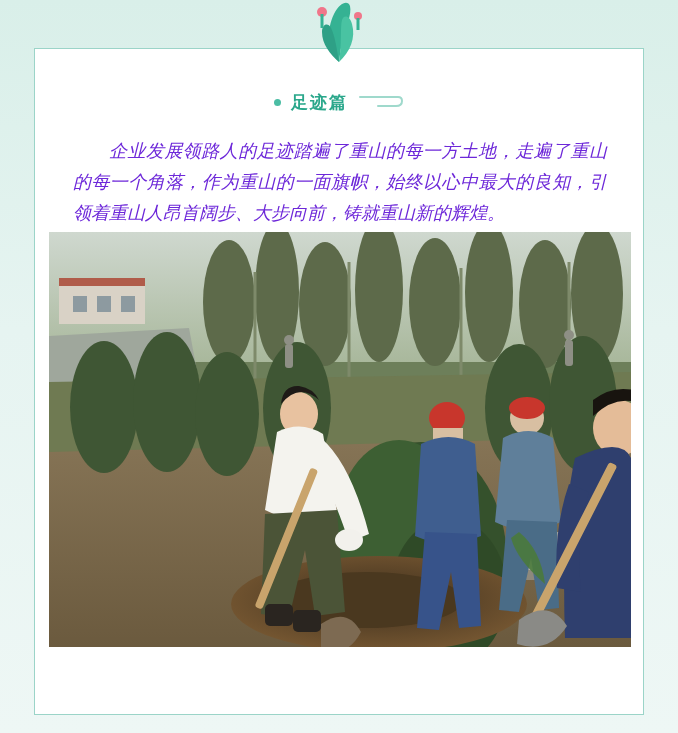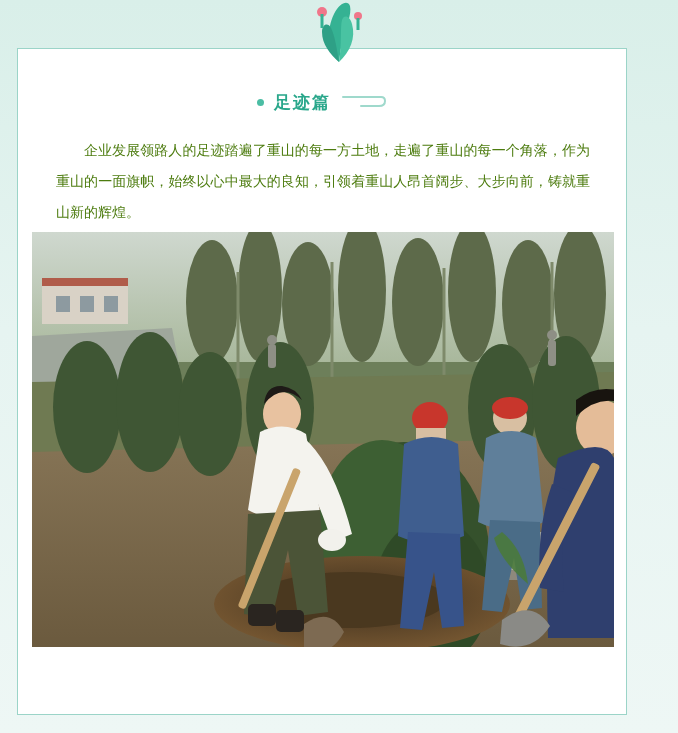--- a/index.html
+++ b/index.html
@@ -18,21 +18,21 @@
   #page {
     position: relative;
     width: 678px;
     height: 733px;
     background: linear-gradient(180deg, #d9efe9 0%, #e6f4f1 45%, #eef7f5 100%);
     box-sizing: border-box;
   }
 
   #card {
     position: absolute;
-    left: 17px;
+    left: 34px;
     top: 48px;
     width: 610px;
     height: 667px;
     background: #ffffff;
     border: 1px solid #9bd4c8;
     box-sizing: border-box;
   }
 
   
   #sprout {
@@ -75,26 +75,27 @@
     flex: 0 0 auto;
     line-height: 0;
   }
 
   
   #paragraph {
     position: absolute;
     left: 38px;
     top: 86px;
     width: 534px;
-    font-size: 14px;
+    font-size: 18px;
     line-height: 31px;
-    color: #4d7c0f;
+    color: #6d28d9;
     text-align: justify;
     text-indent: 2em;
     font-family: "DejaVu Sans", "Liberation Sans", sans-serif;
+    font-style: italic;
   }
 
   
   #photo {
     position: absolute;
     left: 14px;
     top: 183px;
     width: 582px;
     height: 415px;
     overflow: hidden;

